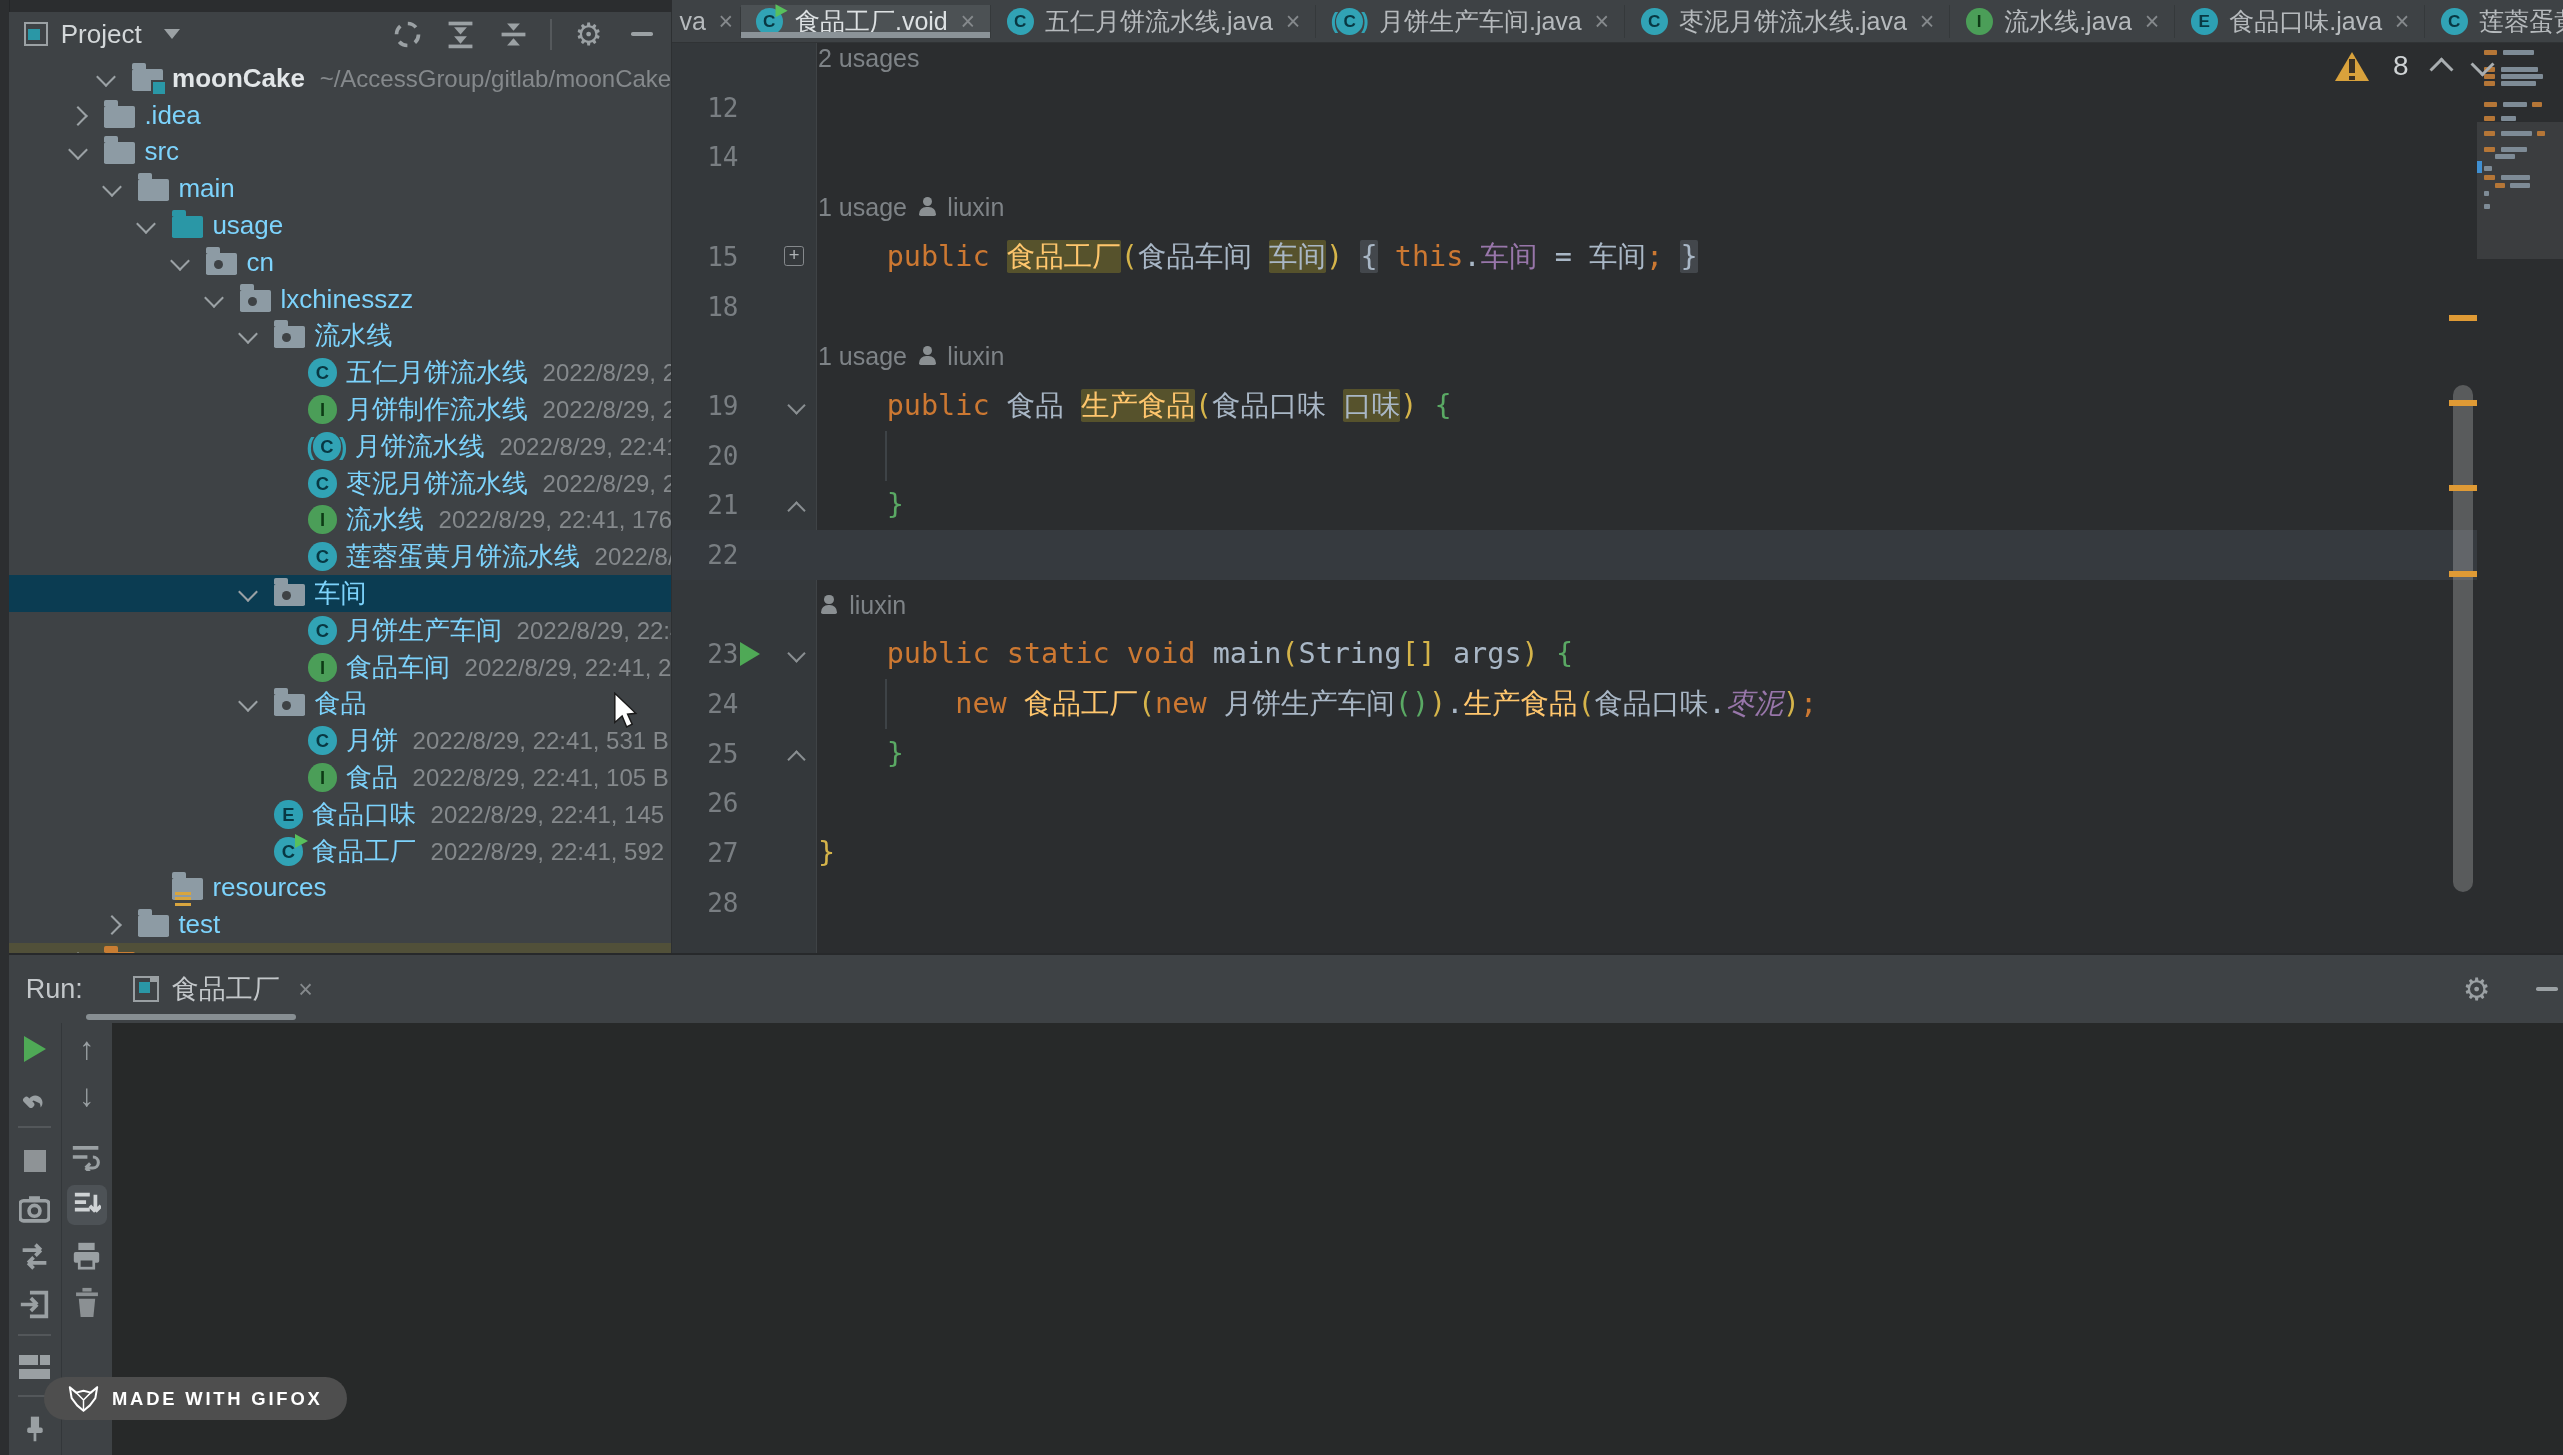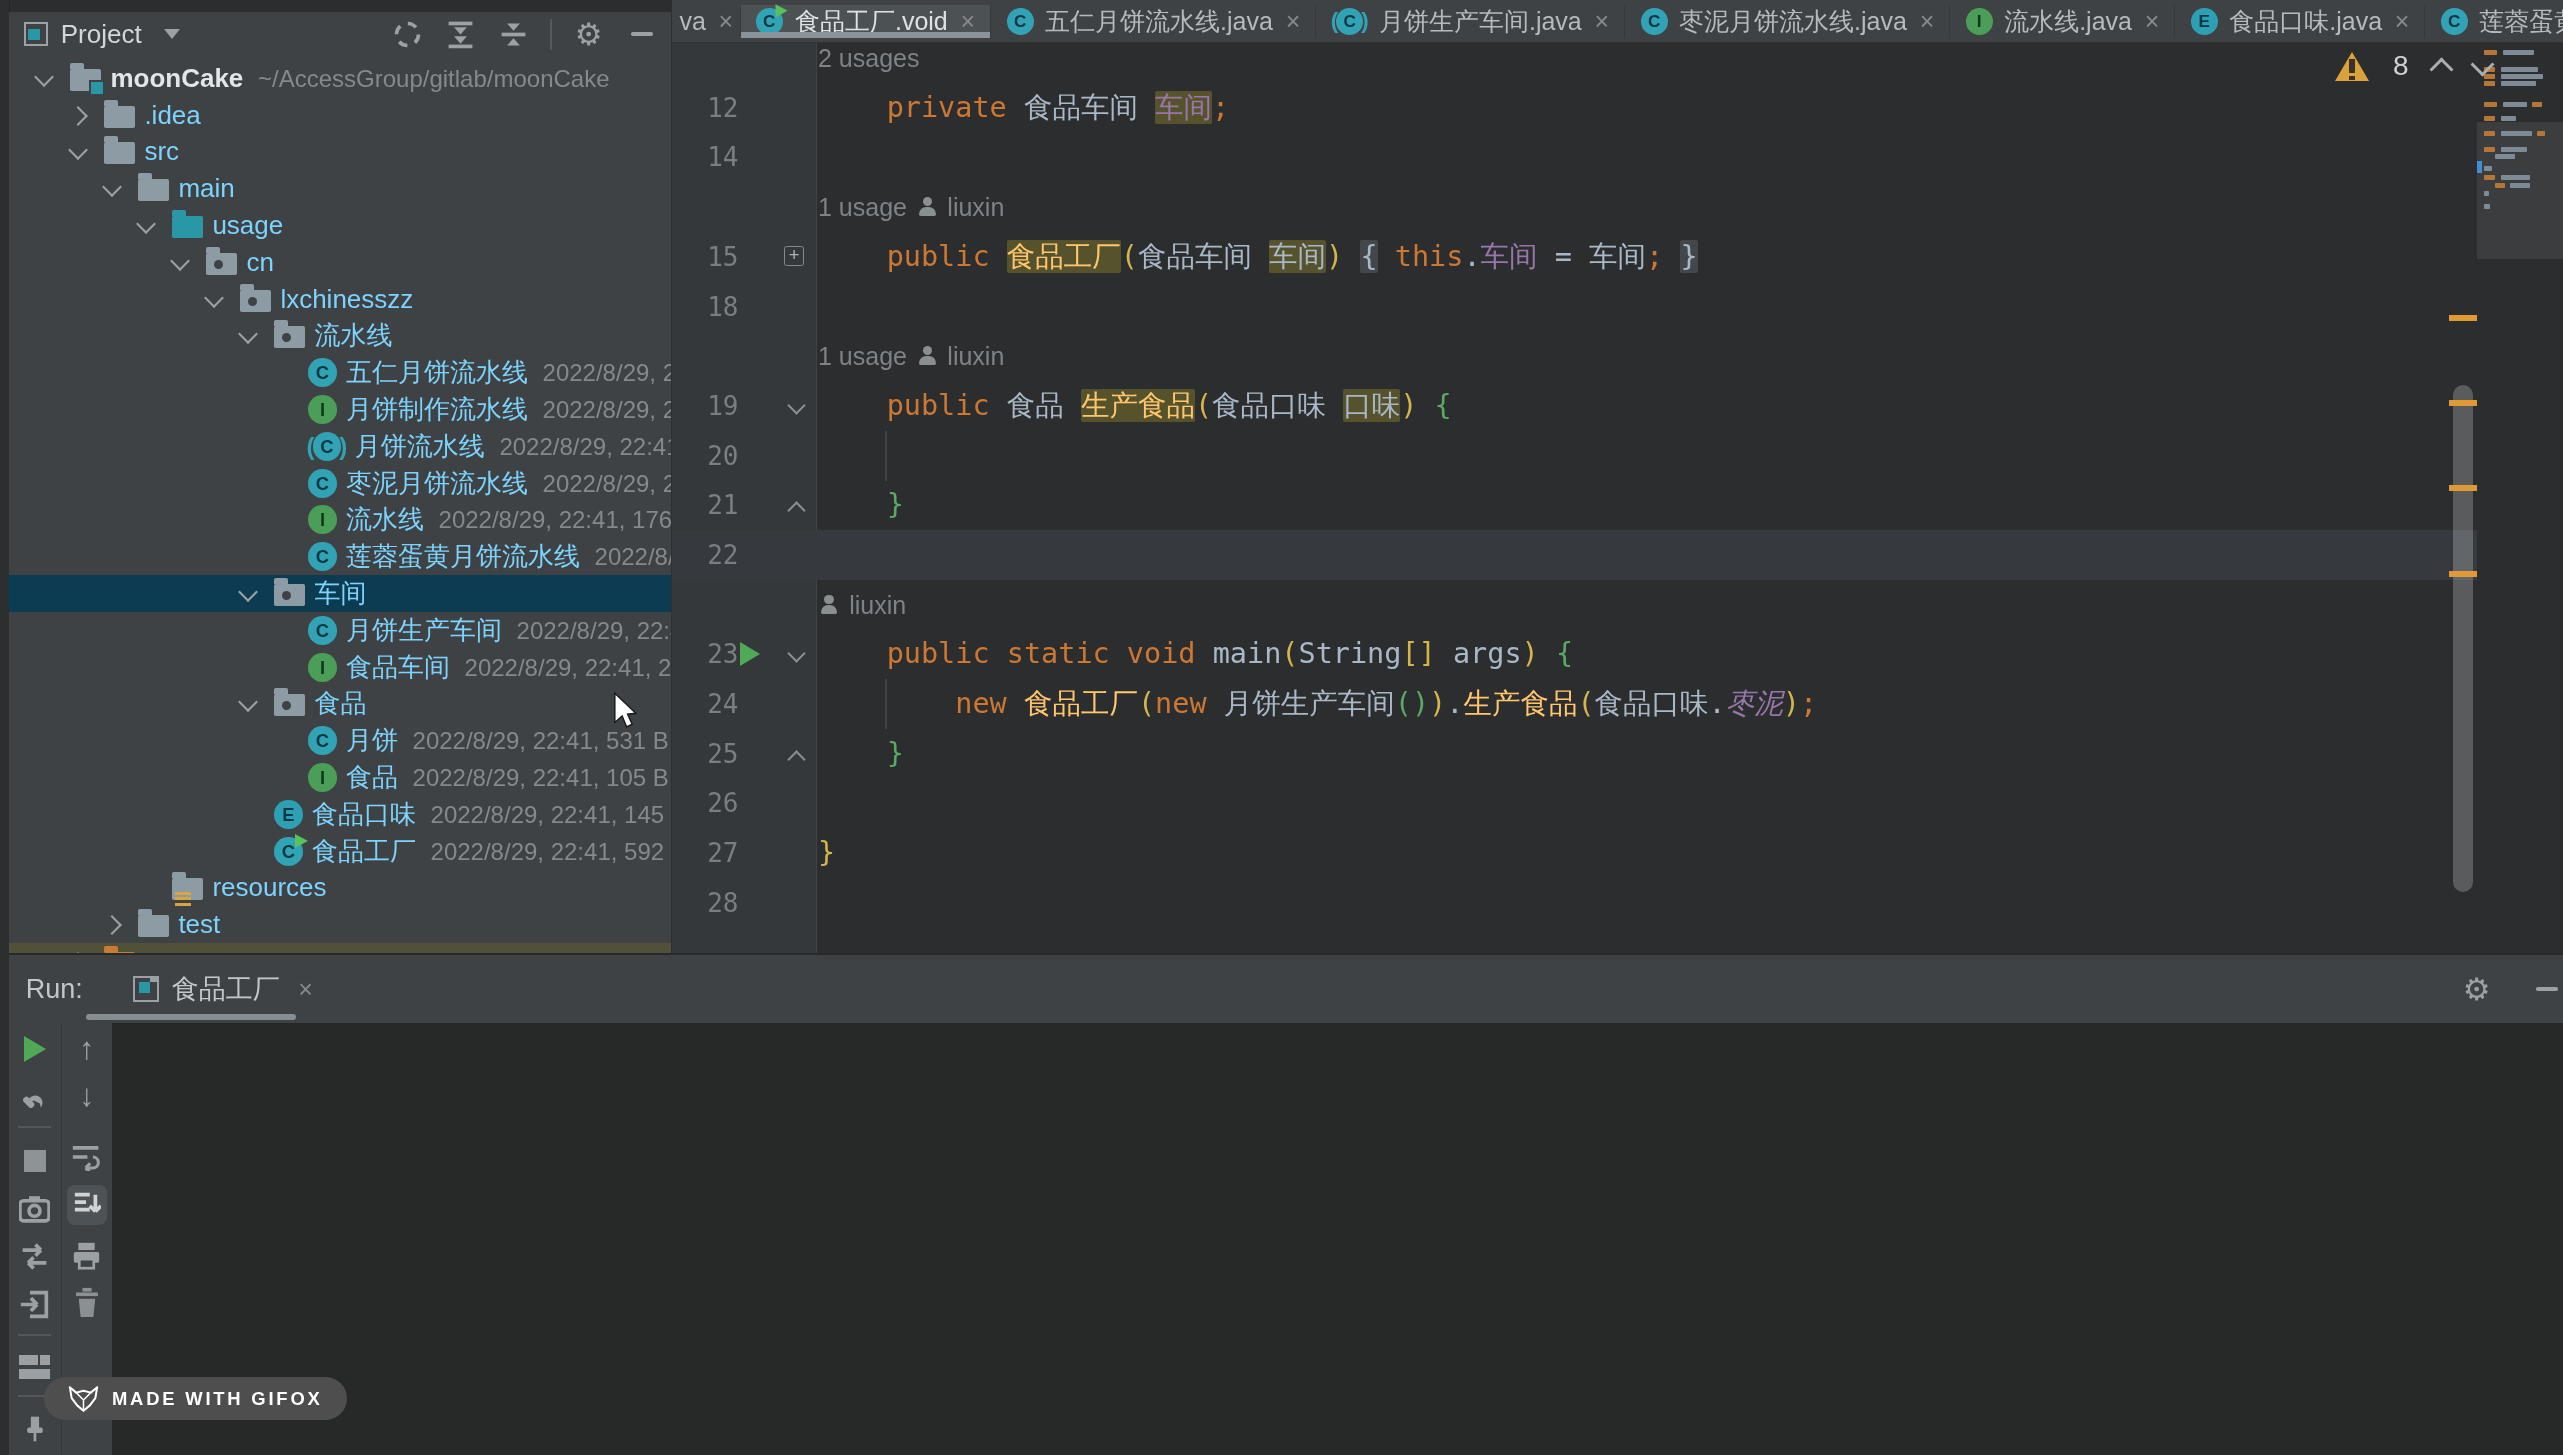--- a/index.html
+++ b/index.html
@@ -163,21 +163,21 @@
             </svg>
         </span>
         <span class="psep"></span>
         <span class="tico gear">⚙</span>
         <span class="tico">
             <span class="hmin"></span>
           </span>
       </div>
     </div>
     <div id="tree">
-        <div class="trow" style="top: 48px; padding-left: 24px;">
+        <div class="trow" style="top: 48px; padding-left: 24px; justify-content: flex-end;">
           <span class="chevbox">
             <span class="chev open"></span>
           </span>
           <span class="fico project"></span>
           <span class="tlabel b">moonCake</span>
           <span class="tmeta">~/AccessGroup/gitlab/moonCake</span>
         </div>
         <div class="trow" style="top: 85px; padding-left: 58px;">
           <span class="chevbox">
             <span class="chev closed"></span>
@@ -419,21 +419,21 @@
           </span>
           <span>莲蓉蛋黄月饼流水线.java</span>
         </div>
       </div>
     <div id="gutterbg"></div>
     <div id="caretband"></div>
     <div id="rows">
         <div class="inlay" style="top: 33px;">
           <span>2 usages</span>
         </div>
-        <div class="crow" style="top: 83px;"><span class="num">12</span><span class="body"><span class="c-k">    private </span><span class="c-p">食品车间 </span><span class="c-f hl">车间</span><span class="c-k">;</span></span></div>
+        <div class="crow" style="top: 83px;"><span class="num">12</span></div>
         <div class="crow" style="top: 132px;"><span class="num">14</span><span class="body"></span></div>
         <div class="inlay" style="top: 182px;">
           <span>1 usage</span>
           <span class="person"></span>
           <span>liuxin</span>
         </div>
         <div class="crow" style="top: 232px;"><span class="num">15</span><span class="gfold plus">+</span><span class="body"><span class="c-k">    public </span><span class="c-m hl">食品工厂</span><span class="c-y">(</span><span class="c-p">食品车间 </span><span class="c-p hl">车间</span><span class="c-y">)</span><span class="c-p"> </span><span class="c-p bx">{</span><span class="c-p"> </span><span class="c-k">this</span><span class="c-p">.</span><span class="c-f">车间</span><span class="c-p"> = </span><span class="c-p">车间</span><span class="c-k">;</span><span class="c-p"> </span><span class="c-p bx">}</span></span></div>
         <div class="crow" style="top: 282px;"><span class="num">18</span><span class="body"></span></div>
         <div class="inlay" style="top: 331px;">
           <span>1 usage</span>

